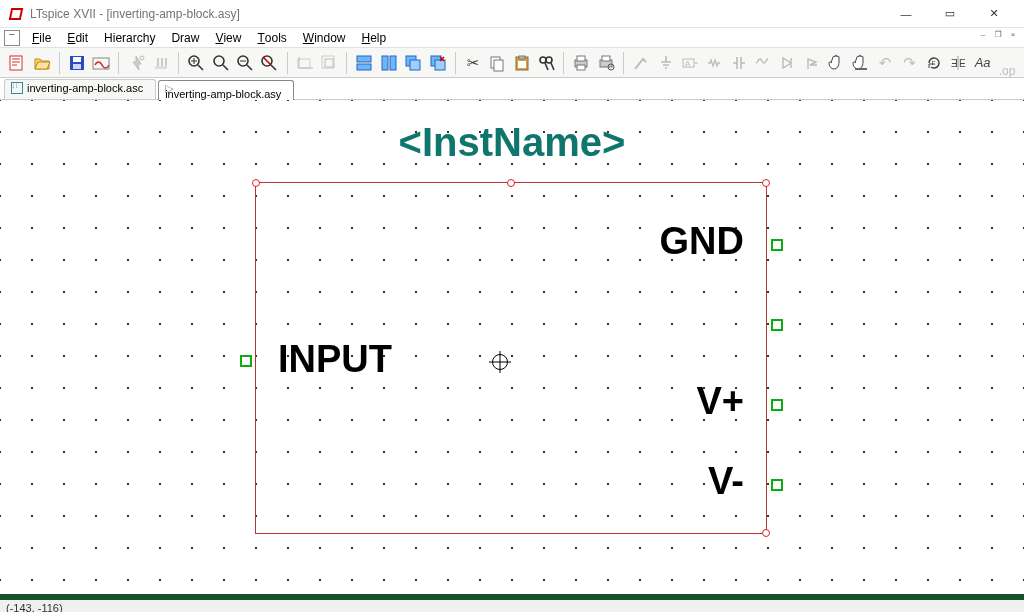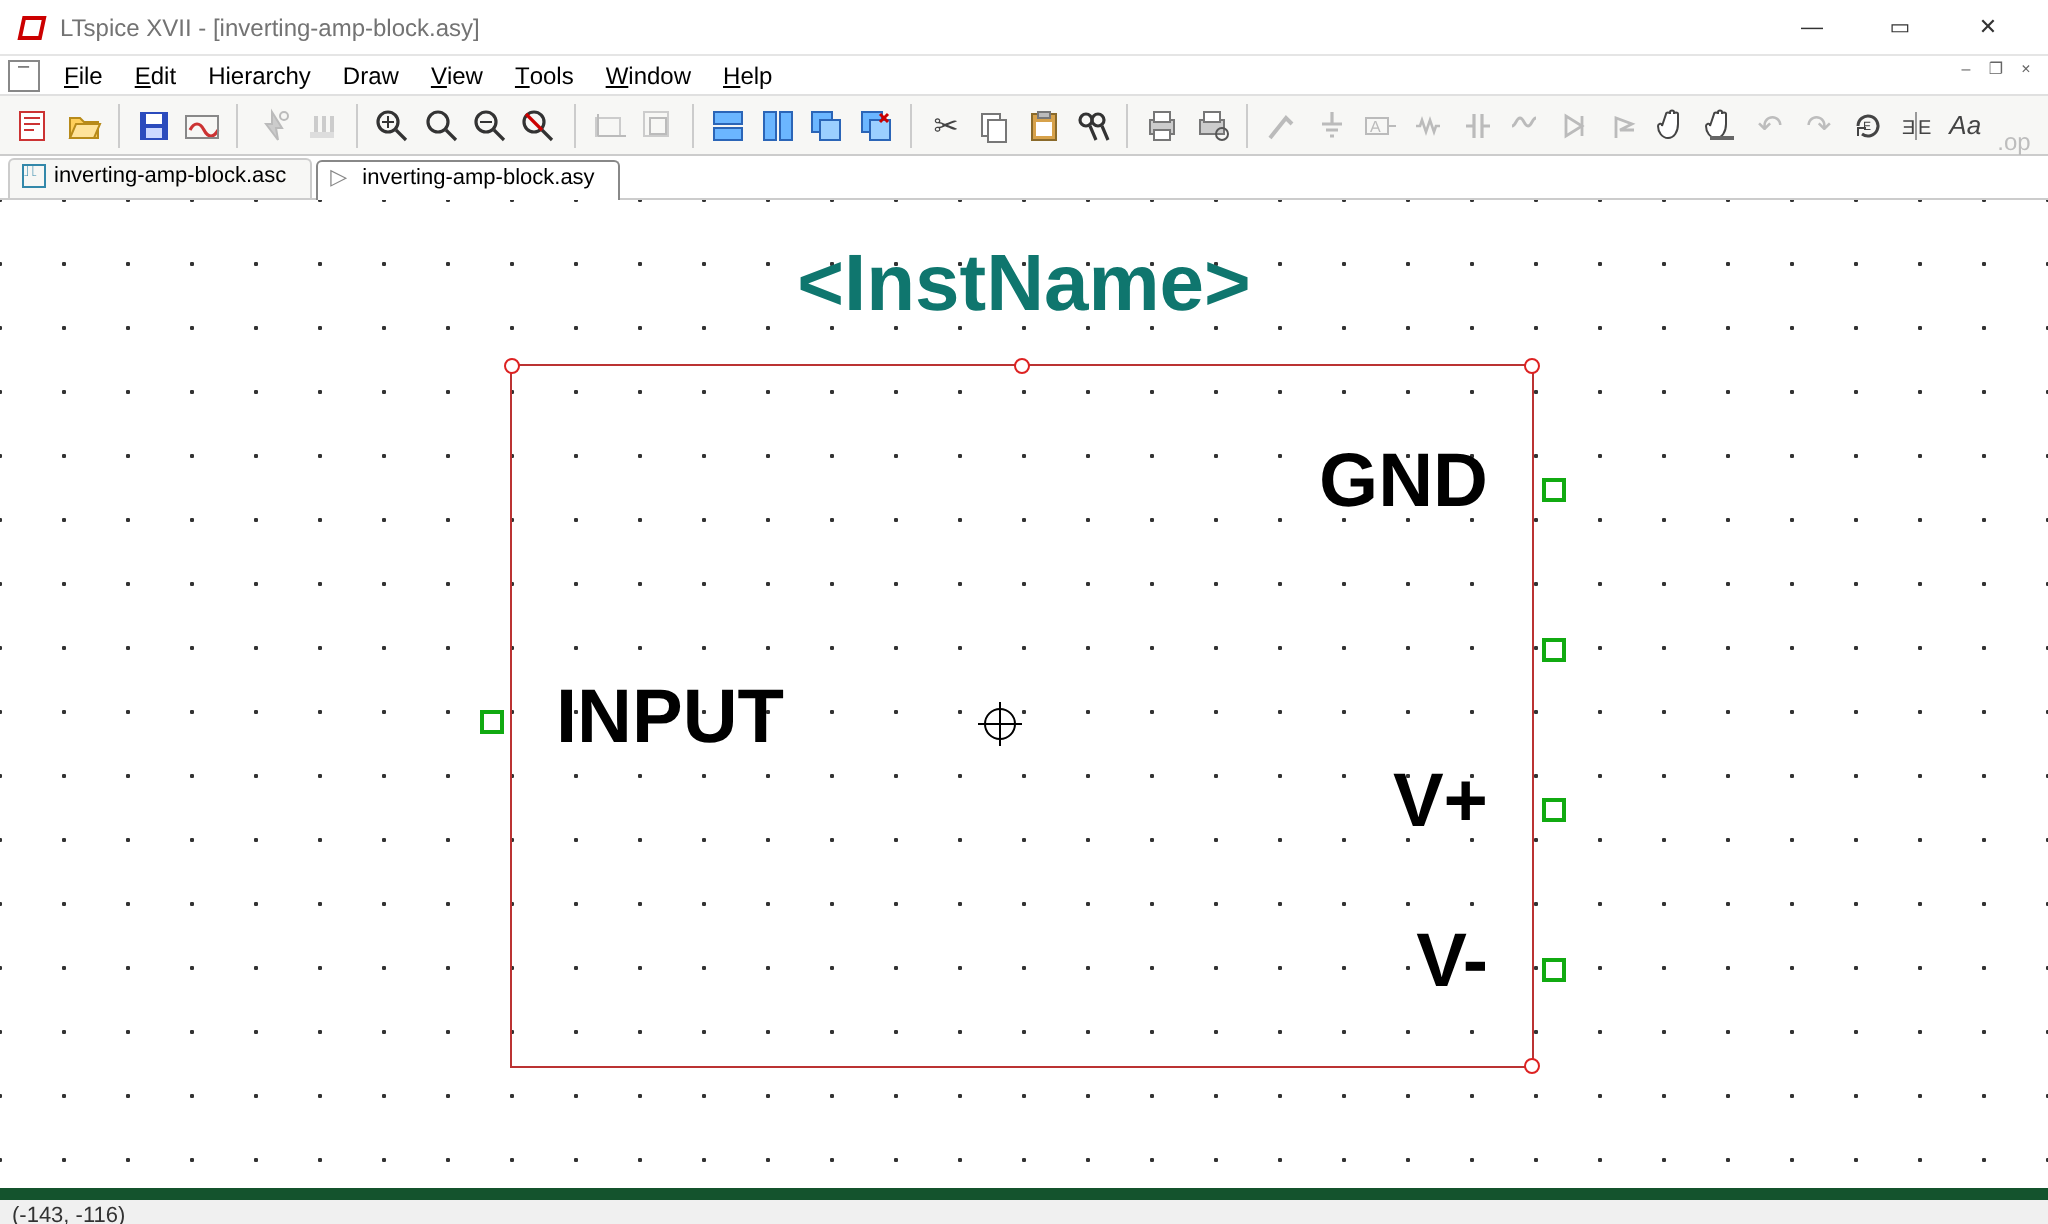--- a/index.html
+++ b/index.html
@@ -108,20 +108,21 @@
     background: #f7f7f5;
     margin-right: 2px;
     font-size: 11px;
     display: inline-flex; align-items: flex-start; gap: 4px;
     position: relative;
   }
   .tab.active {
     background: #fff;
     border-color: #888;
     top: 1px;
+    flex-direction: column;
   }
   .tabicon {
     width: 12px; height: 12px;
     display: inline-block;
     position: relative;
   }
   .tabicon.asc::before {
     content: ""; position: absolute; inset: 0;
     border: 1px solid #38a;
   }

